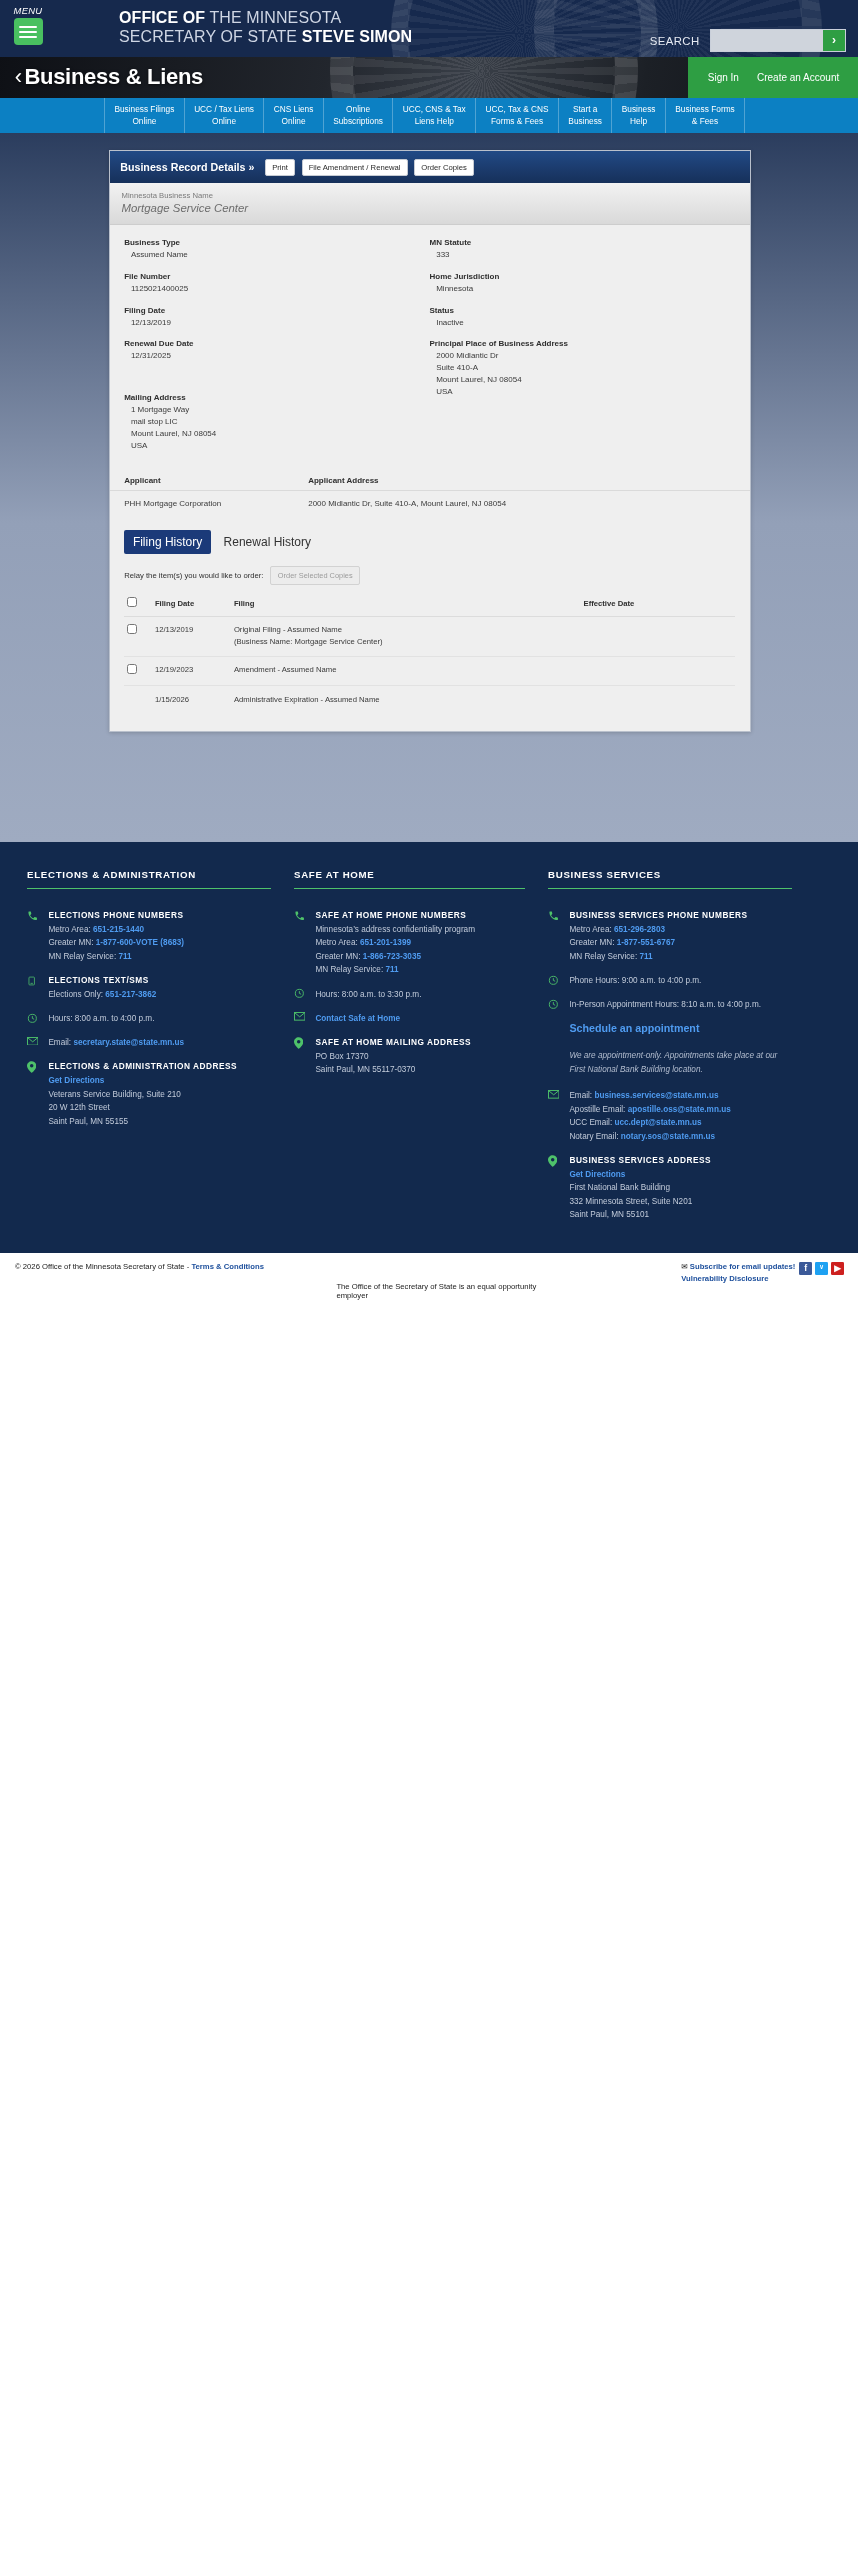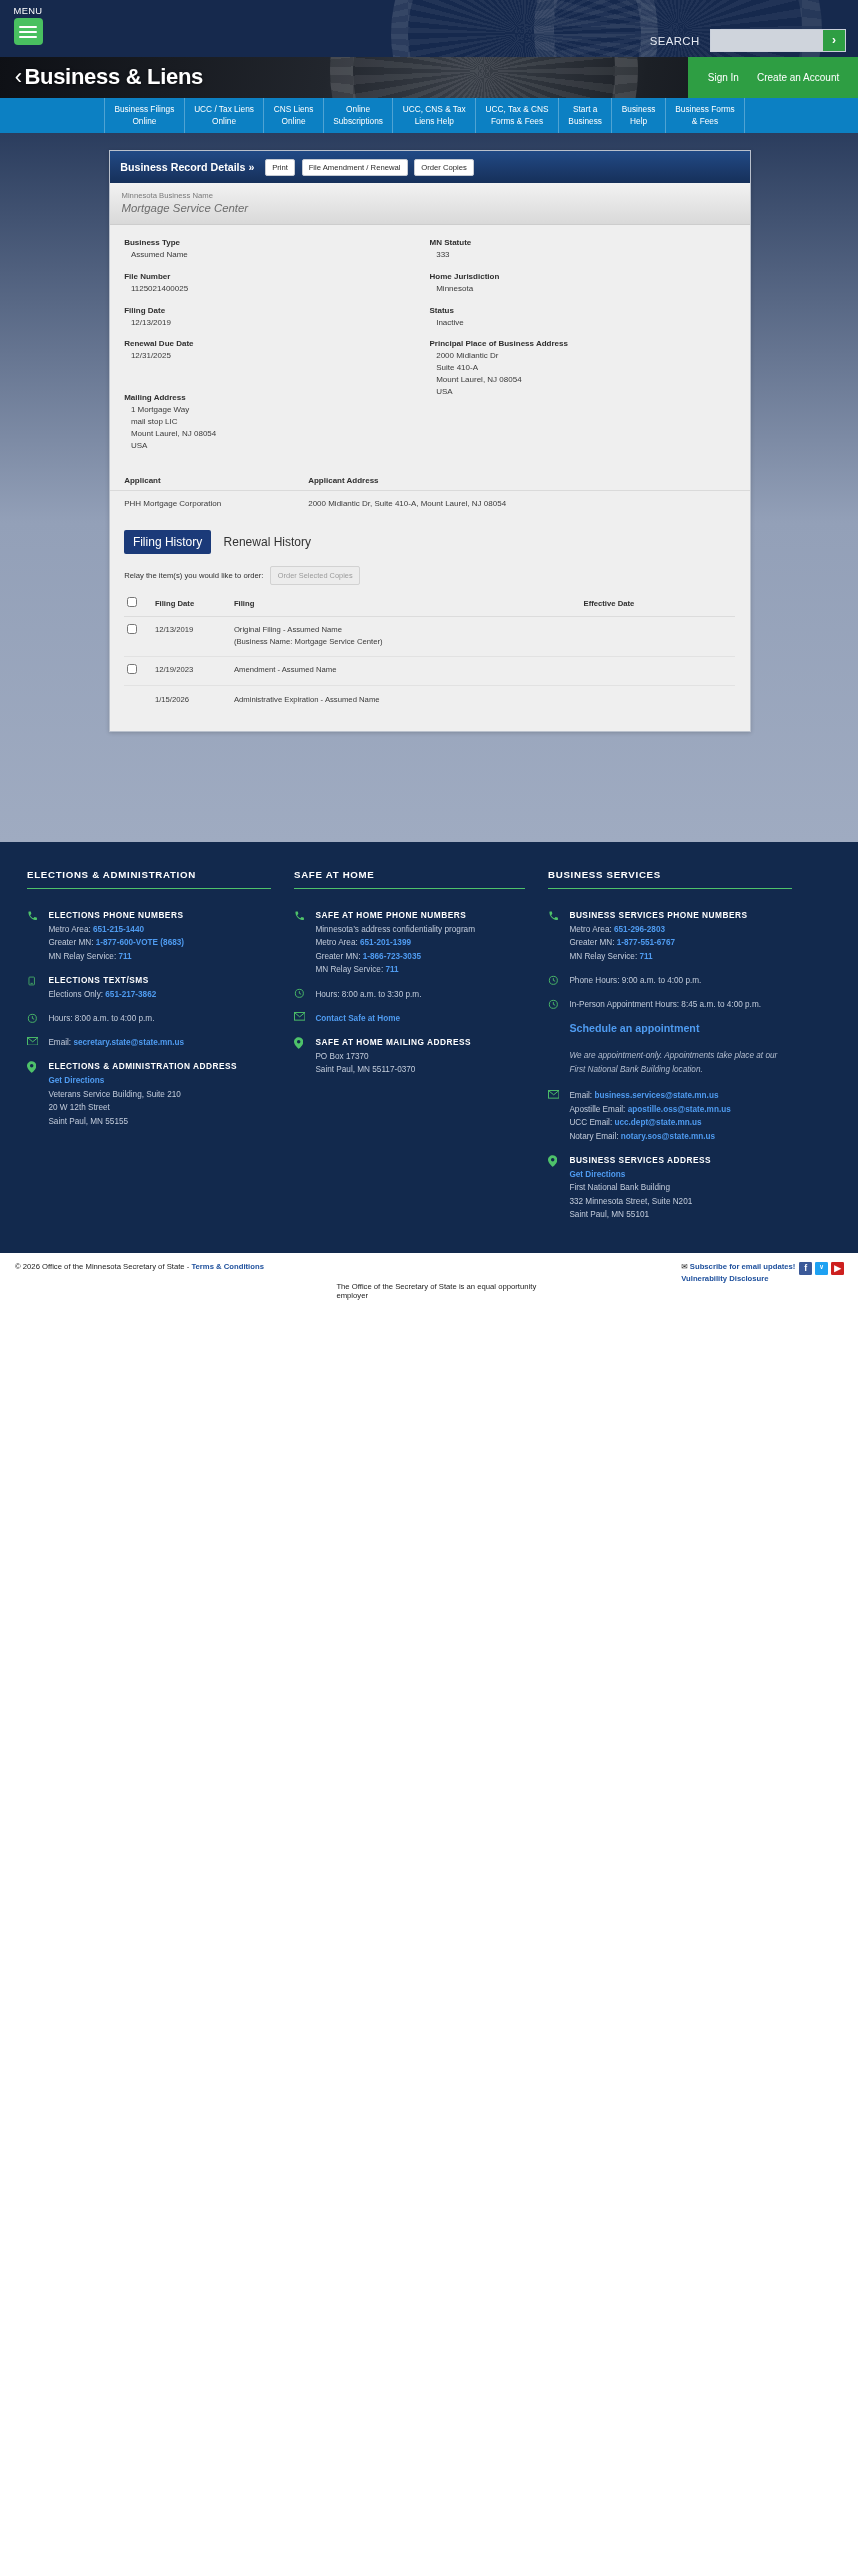--- a/index.html
+++ b/index.html
@@ -33,21 +33,21 @@
     position: absolute;
     right: 37px; top: -114px;
     width: 288px; height: 288px;
     border-radius: 50%;
     border: 20px solid rgba(255,255,255,0.07);
     background: repeating-conic-gradient(rgba(255,255,255,0.05) 0deg 4deg, rgba(255,255,255,0) 4deg 8deg);
     pointer-events: none;
   }
   .menu-block {
     position: absolute; left: 8px; top: 5.3px;
-    text-align: center; width: 40px;
+    text-align: center; width: 40px; font-style: italic;
   }
   .menu-label {
     color: #fff; font-size: 9.4px; letter-spacing: 0.3px; margin-bottom: 2px;
   }
   .hamburger {
     width: 29px; height: 27px; background: #49c060; border-radius: 4px;
     margin: 0 auto; display: flex; flex-direction: column; justify-content: center;
     align-items: center; gap: 3.3px; cursor: pointer;
   }
   .hamburger span { display: block; width: 17.4px; height: 2px; background: #fff; border-radius: 1.3px; }
@@ -233,20 +233,24 @@
 
     <div class="menu-block">
       <div class="menu-label">MENU</div>
       <div class="hamburger">
         <span></span>
           <span></span>
           <span></span>
       </div>
     </div>
 
+    <div class="brand">
+      <div class="brand-l1"><b>OFFICE OF</b><span> THE MINNESOTA</span></div>
+      <div class="brand-l2"><span>SECRETARY OF STATE </span><b>STEVE SIMON</b></div>
+    </div>
 
     <div class="search-wrap">
       <div class="search-label">SEARCH</div>
       <div class="search-field">
         <input class="search-input" type="text" placeholder="" style="">
         <button class="search-go">›</button>
       </div>
     </div>
 
   </div>
@@ -590,21 +594,21 @@
           <div class="ftext">Phone Hours: 9:00 a.m. to 4:00 p.m.</div>
         </div>
 
         <div class="frow">
           <div class="ficon">
             <svg width="10.7" height="10.7" viewBox="0 0 24 24" fill="none" stroke="#4ec26a" stroke-width="2">
                 <circle cx="12" cy="12" r="9"></circle>
                 <polyline points="12,7 12,12 16,14"></polyline>
               </svg>
           </div>
-          <div class="ftext">In-Person Appointment Hours: 8:45 a.m. to 4:00 p.m.</div>
+          <div class="ftext">In-Person Appointment Hours: 8:10 a.m. to 4:00 p.m.</div>
         </div>
 
         <div class="findent" style="margin-bottom:15px;"><a class="flink">Schedule an appointment</a></div>
         <div class="fnote findent" style="margin-bottom:12px;">We are appointment-only. Appointments take place at our First National Bank Building location.</div>
 
         <div class="frow">
           <div class="ficon">
             <svg width="11.4" height="8.7" viewBox="0 0 24 18" fill="none" stroke="#4ec26a" stroke-width="2">
                 <rect x="1" y="1" width="22" height="16"></rect>
                 <polyline points="1,1 12,10 23,1"></polyline>

